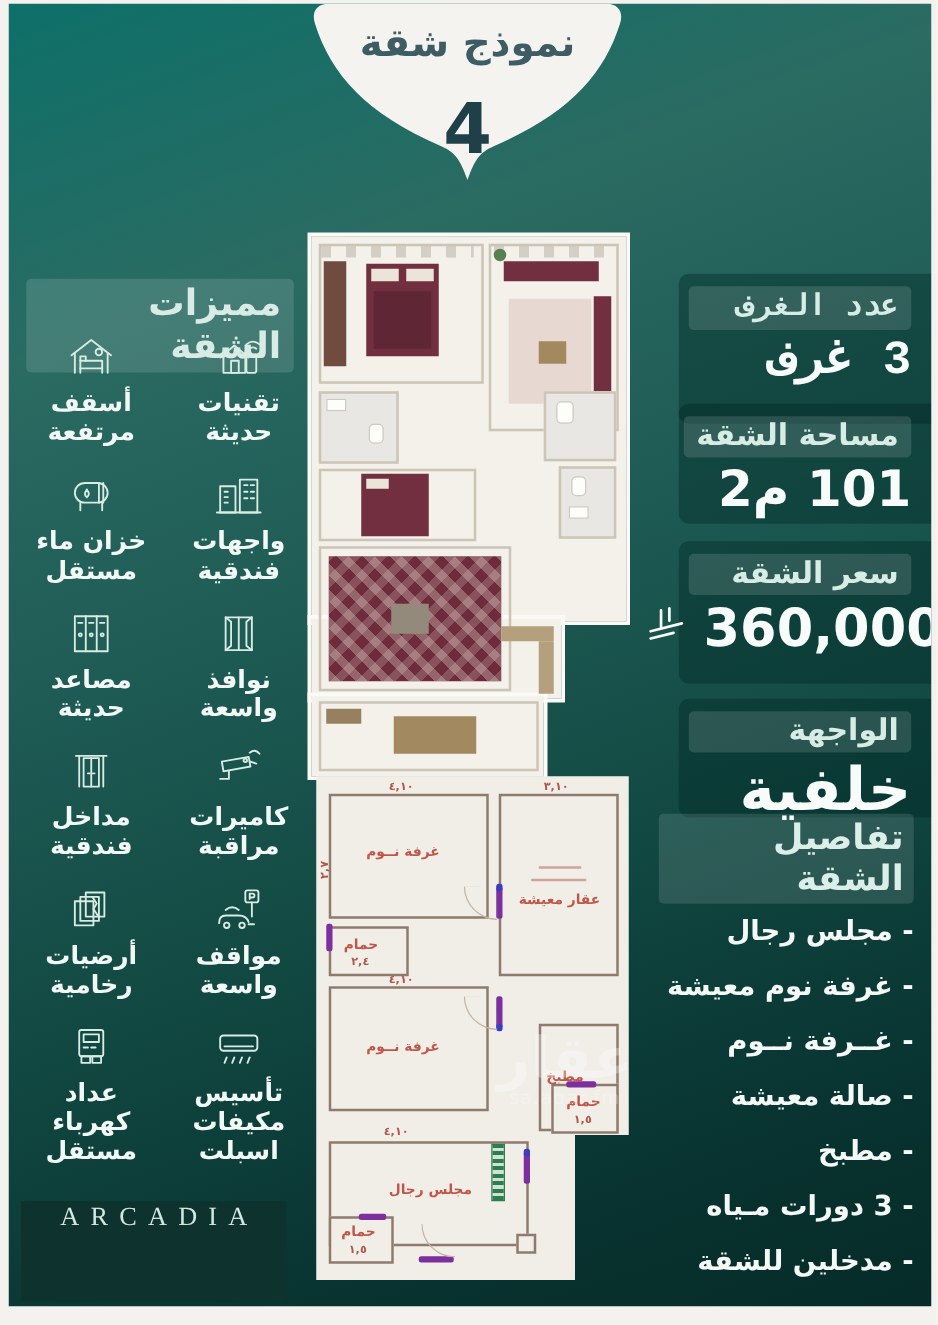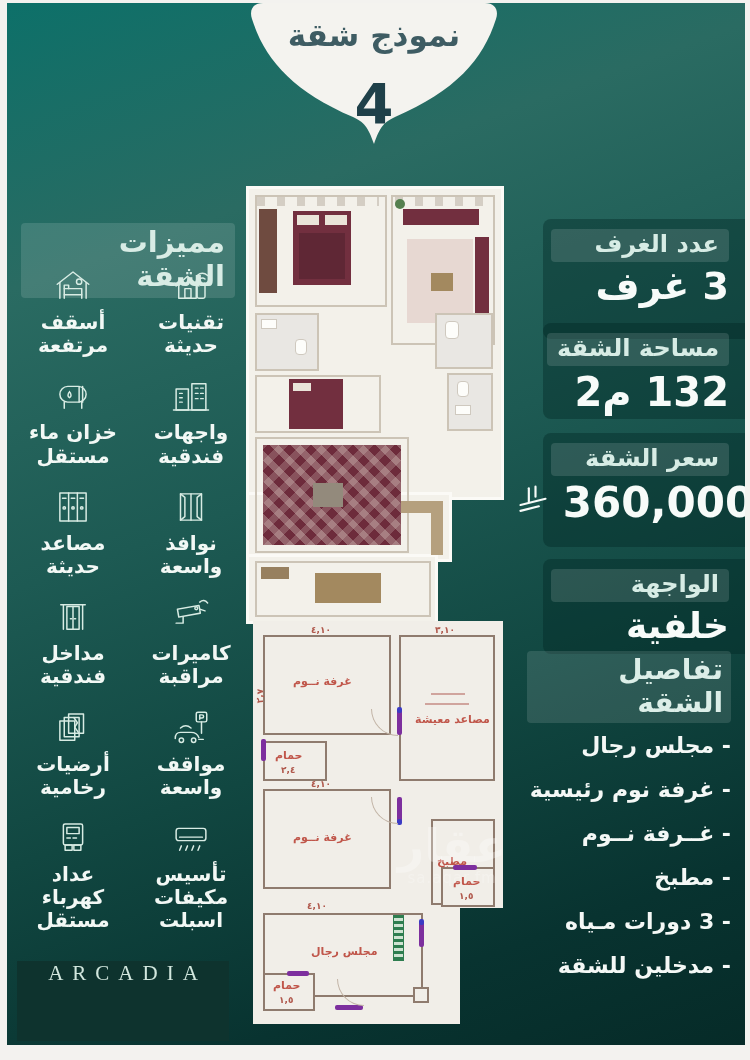--- a/index.html
+++ b/index.html
@@ -323,21 +323,21 @@
     <div class="abs room" style="left:146px;top:14px;width:96px;height:146px;"></div>
     <div class="abs room" style="left:10px;top:120px;width:64px;height:40px;"></div>
     <div class="abs room" style="left:10px;top:168px;width:128px;height:100px;"></div>
     <div class="abs room" style="left:178px;top:198px;width:64px;height:86px;"></div>
     <div class="abs room" style="left:188px;top:246px;width:54px;height:40px;"></div>
     <div class="abs room" style="left:10px;top:292px;width:160px;height:84px;"></div>
     <div class="abs room" style="left:10px;top:352px;width:52px;height:38px;"></div>
     <div class="abs room" style="left:160px;top:366px;width:16px;height:16px;"></div>
 
     <div class="rlabel" style="left:40px;top:54px;">غرفة نــوم</div>
-    <div class="rlabel" style="left:162px;top:92px;">مصاعد معيشة</div>
+    <div class="rlabel" style="left:162px;top:92px;">عقار معيشة</div>
     <div class="scribble" style="left:178px;top:72px;width:34px;"></div>
     <div class="scribble" style="left:172px;top:82px;width:44px;"></div>
     <div class="rlabel" style="left:22px;top:128px;">حمام</div>
     <div class="rlabel" style="left:40px;top:210px;">غرفة نــوم</div>
     <div class="rlabel" style="left:184px;top:234px;">مطبخ</div>
     <div class="rlabel" style="left:200px;top:254px;">حمام</div>
     <div class="rlabel" style="left:58px;top:324px;">مجلس رجال</div>
     <div class="rlabel" style="left:20px;top:358px;">حمام</div>
 
     <div class="dim" style="left:58px;top:4px;">٤,١٠</div>
@@ -363,56 +363,57 @@
     <div class="arc" style="left:118px;top:176px;"></div>
     <div class="arc" style="left:84px;top:358px;"></div>
     <div class="abs greenwin" style="left:140px;top:294px;width:9px;height:44px;"></div>
   </div>
 
   <div class="abs watermark">
     <div class="wm1">عقار</div>
     <div class="wm2">sa.aqar.fm</div>
   </div>
 
-  <div class="abs stat" style="top:216px;height:120px;">
+  <div class="abs stat" style="top:216px;height:120px;font-family:Liberation Mono, monospace;">
     <span class="stat-label">عدد الغرف</span>
     <div class="stat-value">3 غرف</div>
   </div>
 
   <div class="abs stat" style="top:320px;height:96px;">
     <span class="stat-label">مساحة الشقة</span>
-    <div class="stat-value" style="font-size:40px;">132 م2</div>
+    <div class="stat-value" style="font-size:40px;">101 م2</div>
   </div>
 
   <div class="abs stat" style="top:430px;height:114px;">
     <span class="stat-label">سعر الشقة</span>
     <div class="price-row">
       <span>
         <svg class="riyal" width="30" height="32" viewBox="0 0 36 34">
               <path d="M13 3 V19"></path>
               <path d="M21 1 V13"></path>
               <path d="M3 23 L33 15.5"></path>
               <path d="M3 30 L25 24.5"></path>
             </svg>
       </span>
       <span class="stat-value">360,000</span>
     </div>
   </div>
 
   <div class="abs stat" style="top:556px;height:95px;">
     <span class="stat-label">الواجهة</span>
-    <div class="stat-value" style="font-size:36px;">خلفية</div>
+    <div class="stat-value" style="font-size:48px;">خلفية</div>
   </div>
 
   <div class="abs details">
     <span class="details-title">تفاصيل الشقة</span>
     <div class="details-list">
       <div class="details-item">- مجلس رجال</div>
-      <div class="details-item">- غرفة نوم رئيسية</div>
+      <div class="details-item">- غرفة نوم معيشة</div>
       <div class="details-item">- غــرفة نــوم</div>
+      <div class="details-item">- صالة معيشة</div>
       <div class="details-item">- مطبخ</div>
       <div class="details-item">- 3 دورات مـياه</div>
       <div class="details-item">- مدخلين للشقة</div>
     </div>
   </div>
 
   <div class="abs brandbox">
     <span class="brand">ARCADIA</span>
   </div>
 

